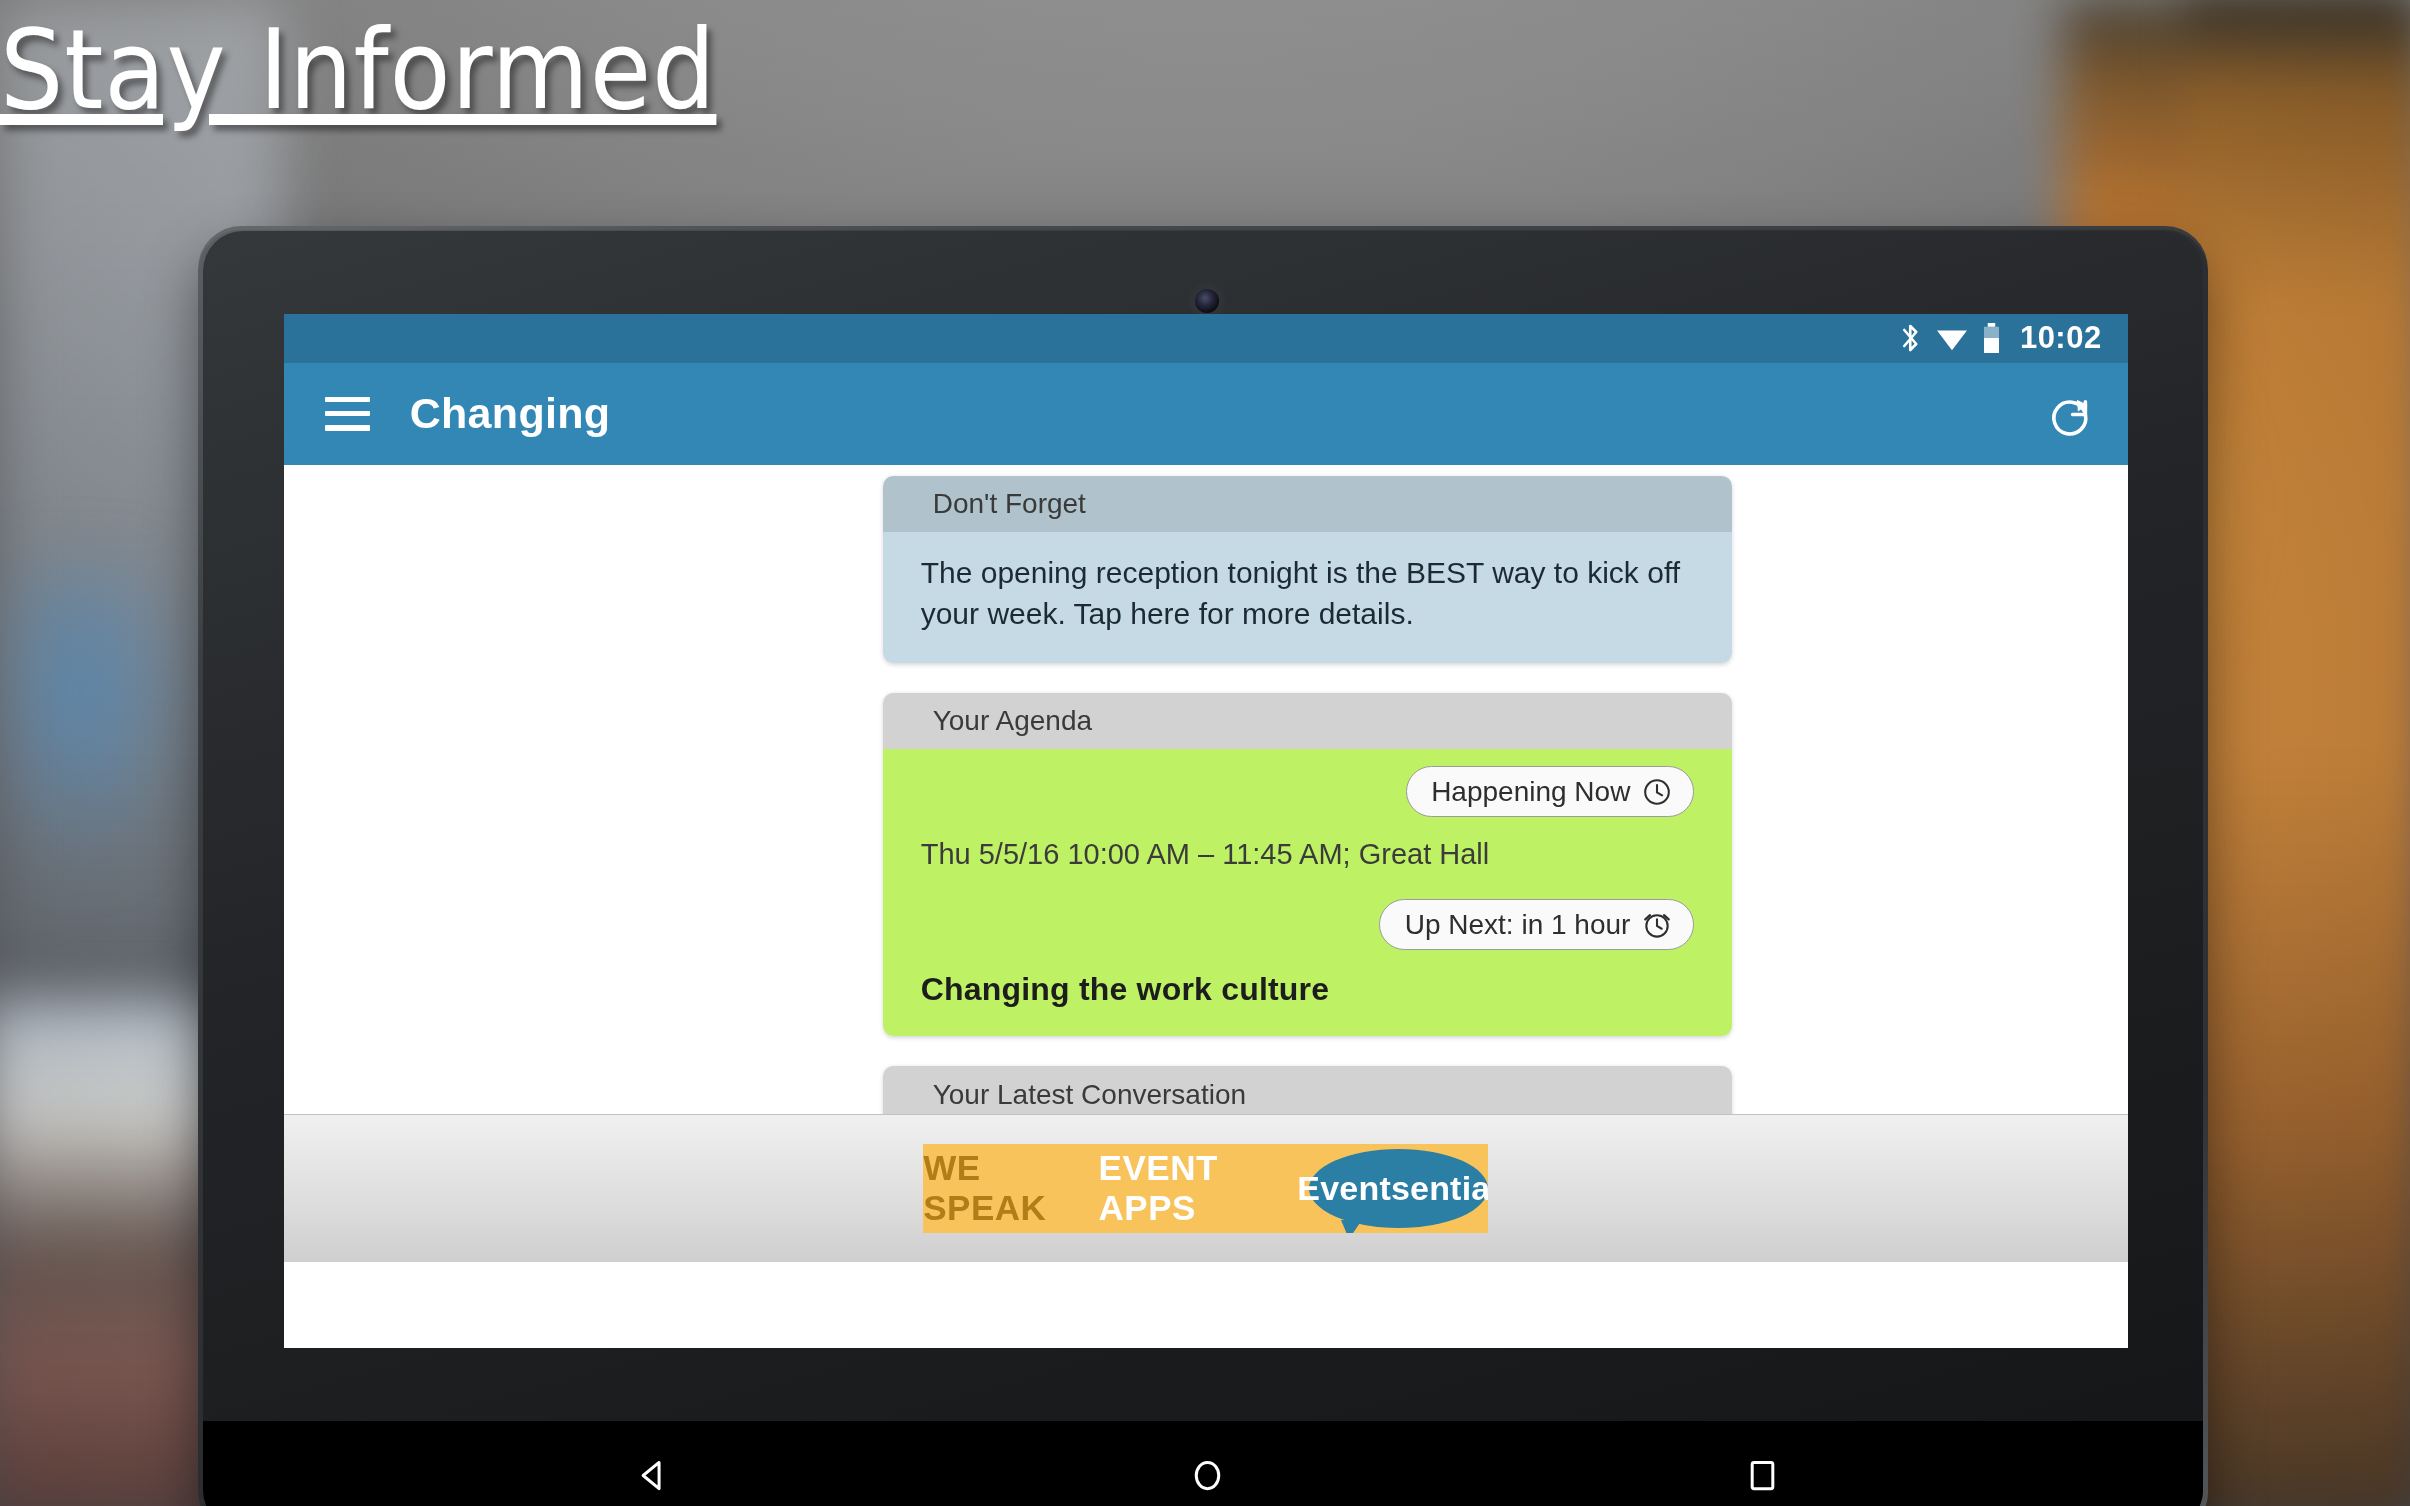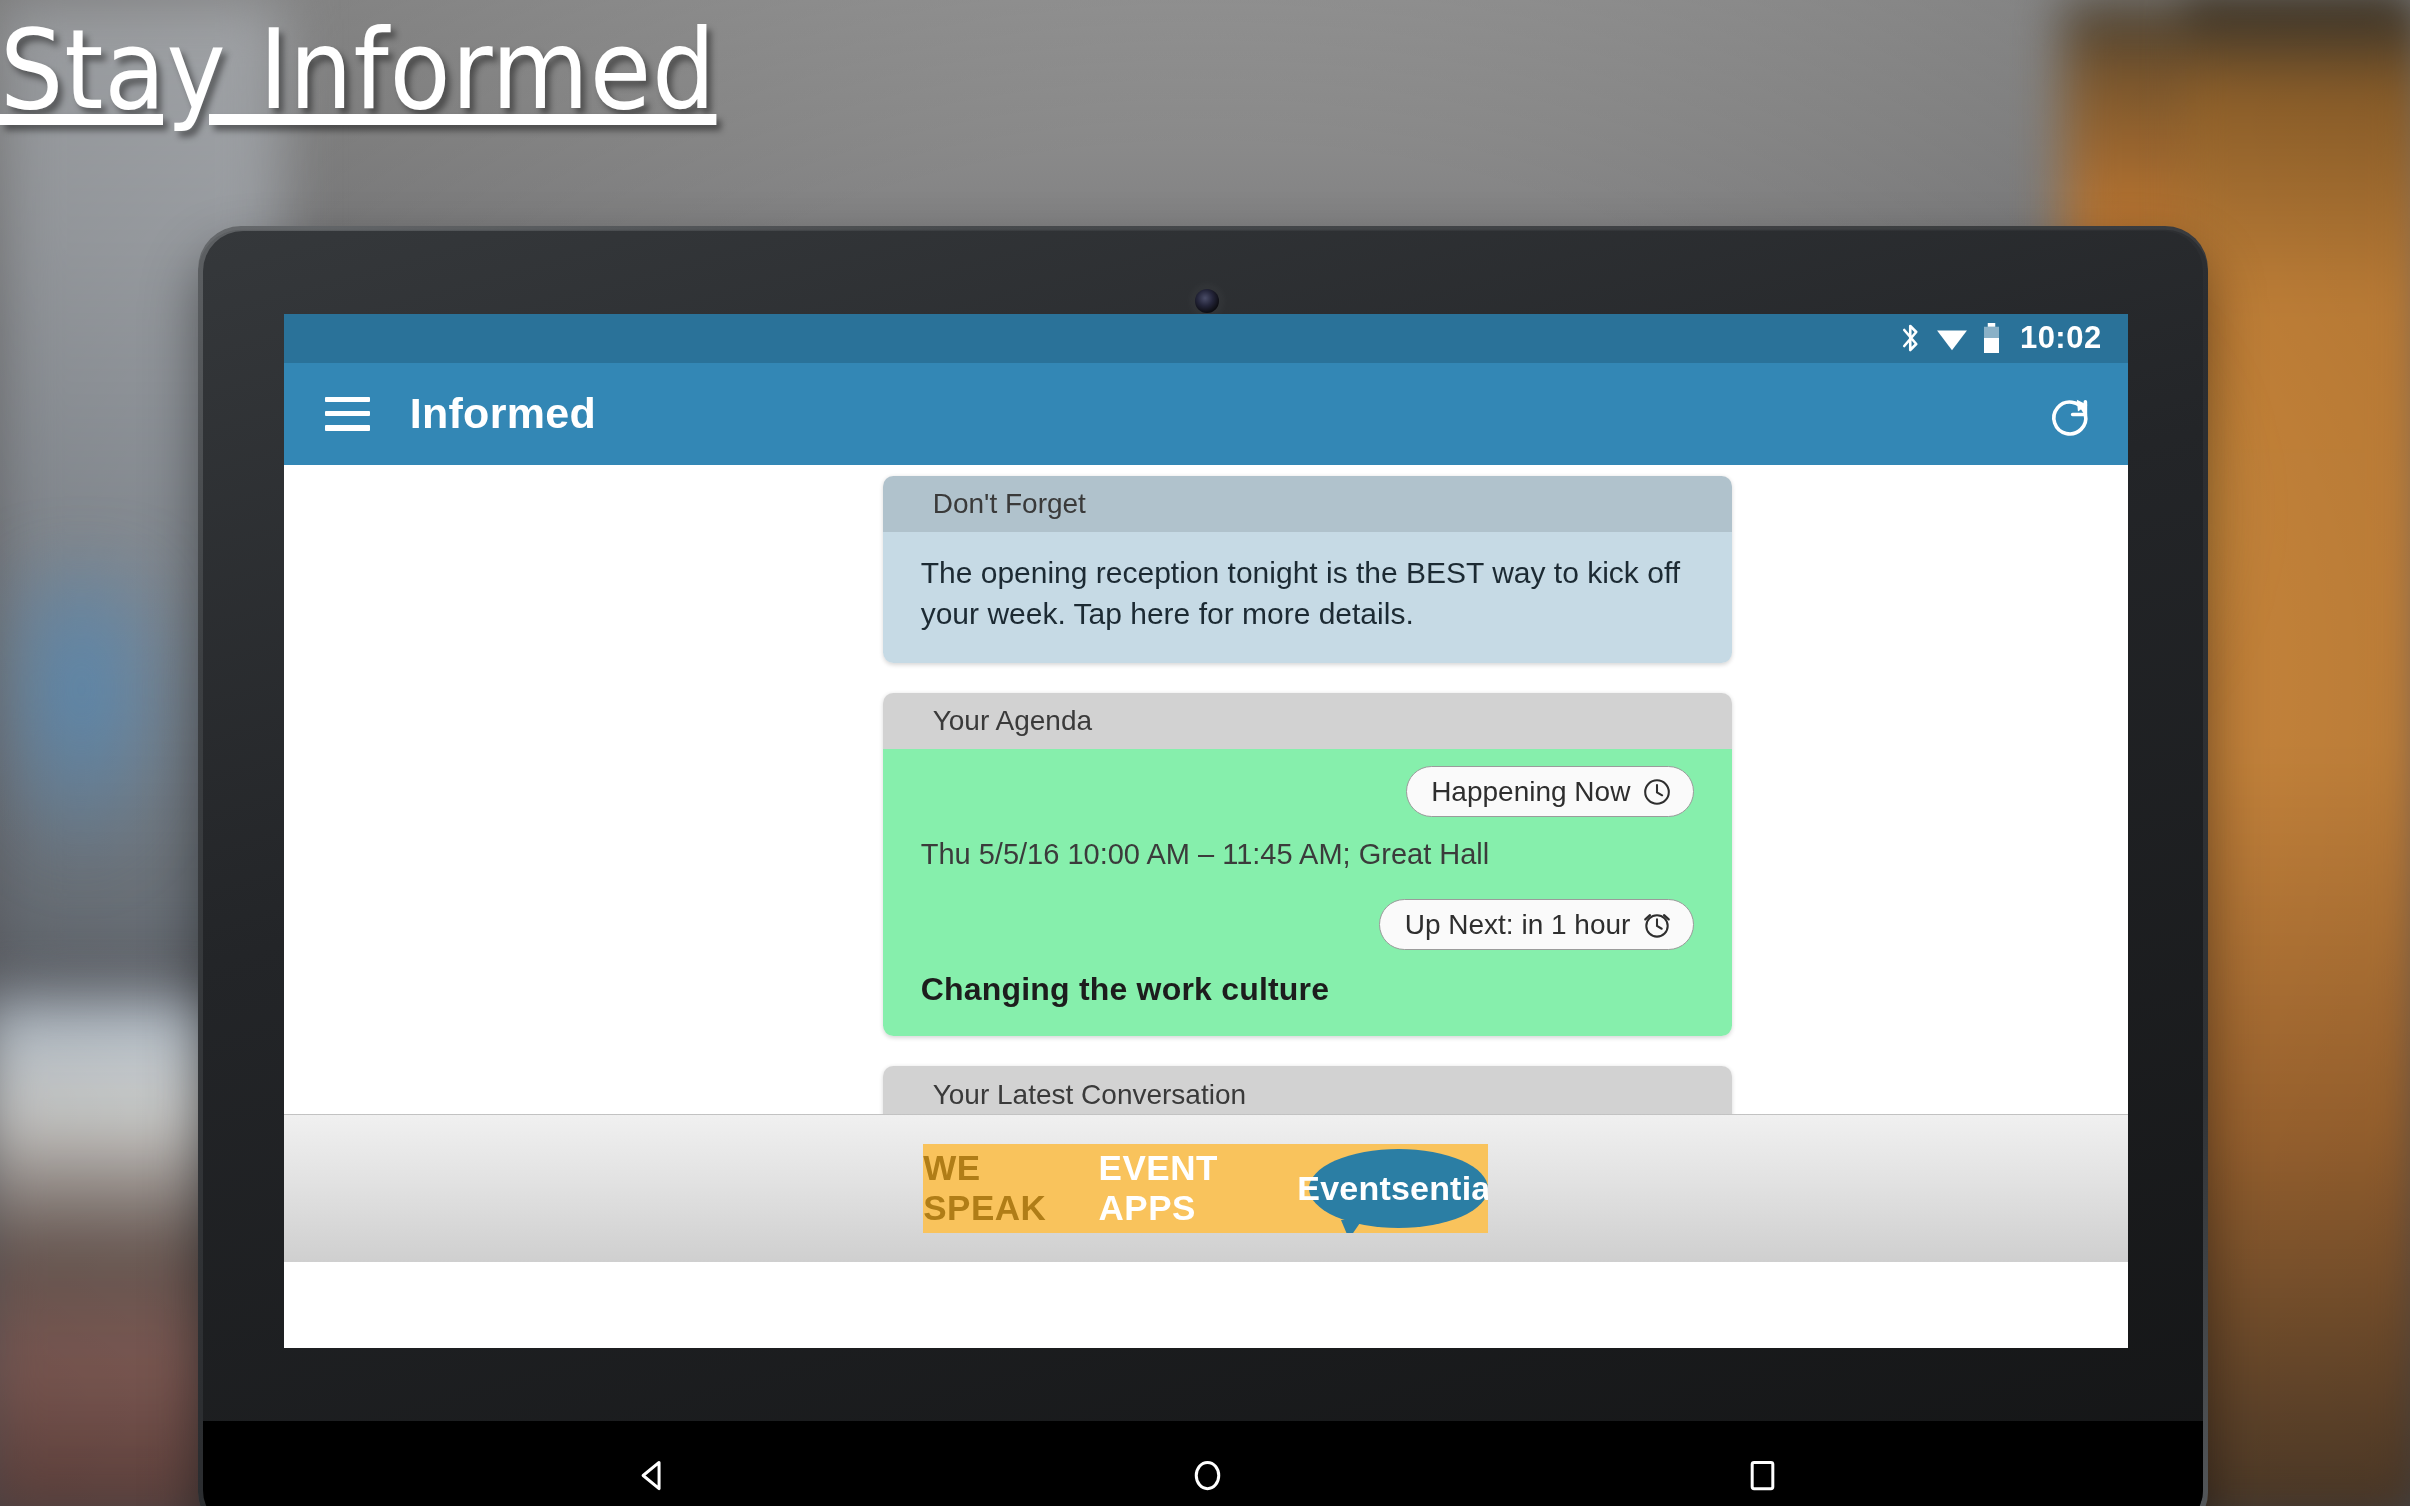--- a/index.html
+++ b/index.html
@@ -189,21 +189,21 @@
   }
   .card.alert .card-head { background:#b0c2cc; }
   .card.alert .card-body {
     background:#c6dae5;
     padding:21px 48px 28px 38px;
     font-size:30px;
     line-height:1.36;
     color:#1c2a33;
   }
   .card.plain .card-head { background:#d2d2d2; }
-  .card.plain .card-body { background:#86efac; }
+  .card.plain .card-body { background:#bef264; }
 
   .agenda-body { padding:17px 38px 28px 38px; }
   .badge-row { display:flex; justify-content:flex-end; }
   .pill {
     display:inline-flex; align-items:center; gap:11.3px;
     border:1.9px solid #9b9b9b;
     border-radius:32px;
     background:#fafafa;
     padding:8.5px 21px 8.5px 24.5px;
     font-size:28px;
@@ -362,21 +362,21 @@
           </span>
           <span class="status-time">10:02</span>
         </div>
 
         <div class="action-bar">
           <div class="hamburger">
             <span></span>
               <span></span>
               <span></span>
           </div>
-          <div class="app-title">Informed</div>
+          <div class="app-title">Changing</div>
           <div class="refresh-btn">
             <svg width="51" height="51" viewBox="0 0 48 48">
               <path d="M38 13 L38 25 L26 25" fill="none" stroke="#fff" stroke-width="3.4" stroke-linecap="round" stroke-linejoin="round"></path>
               <path d="M37 22 A15 15 0 1 0 38 25" fill="none" stroke="#fff" stroke-width="3.4" stroke-linecap="round"></path>
               <path d="M30 11 L40 16 L31 22 Z" fill="#fff"></path>
             </svg>
           </div>
         </div>
 
         <div class="content">

